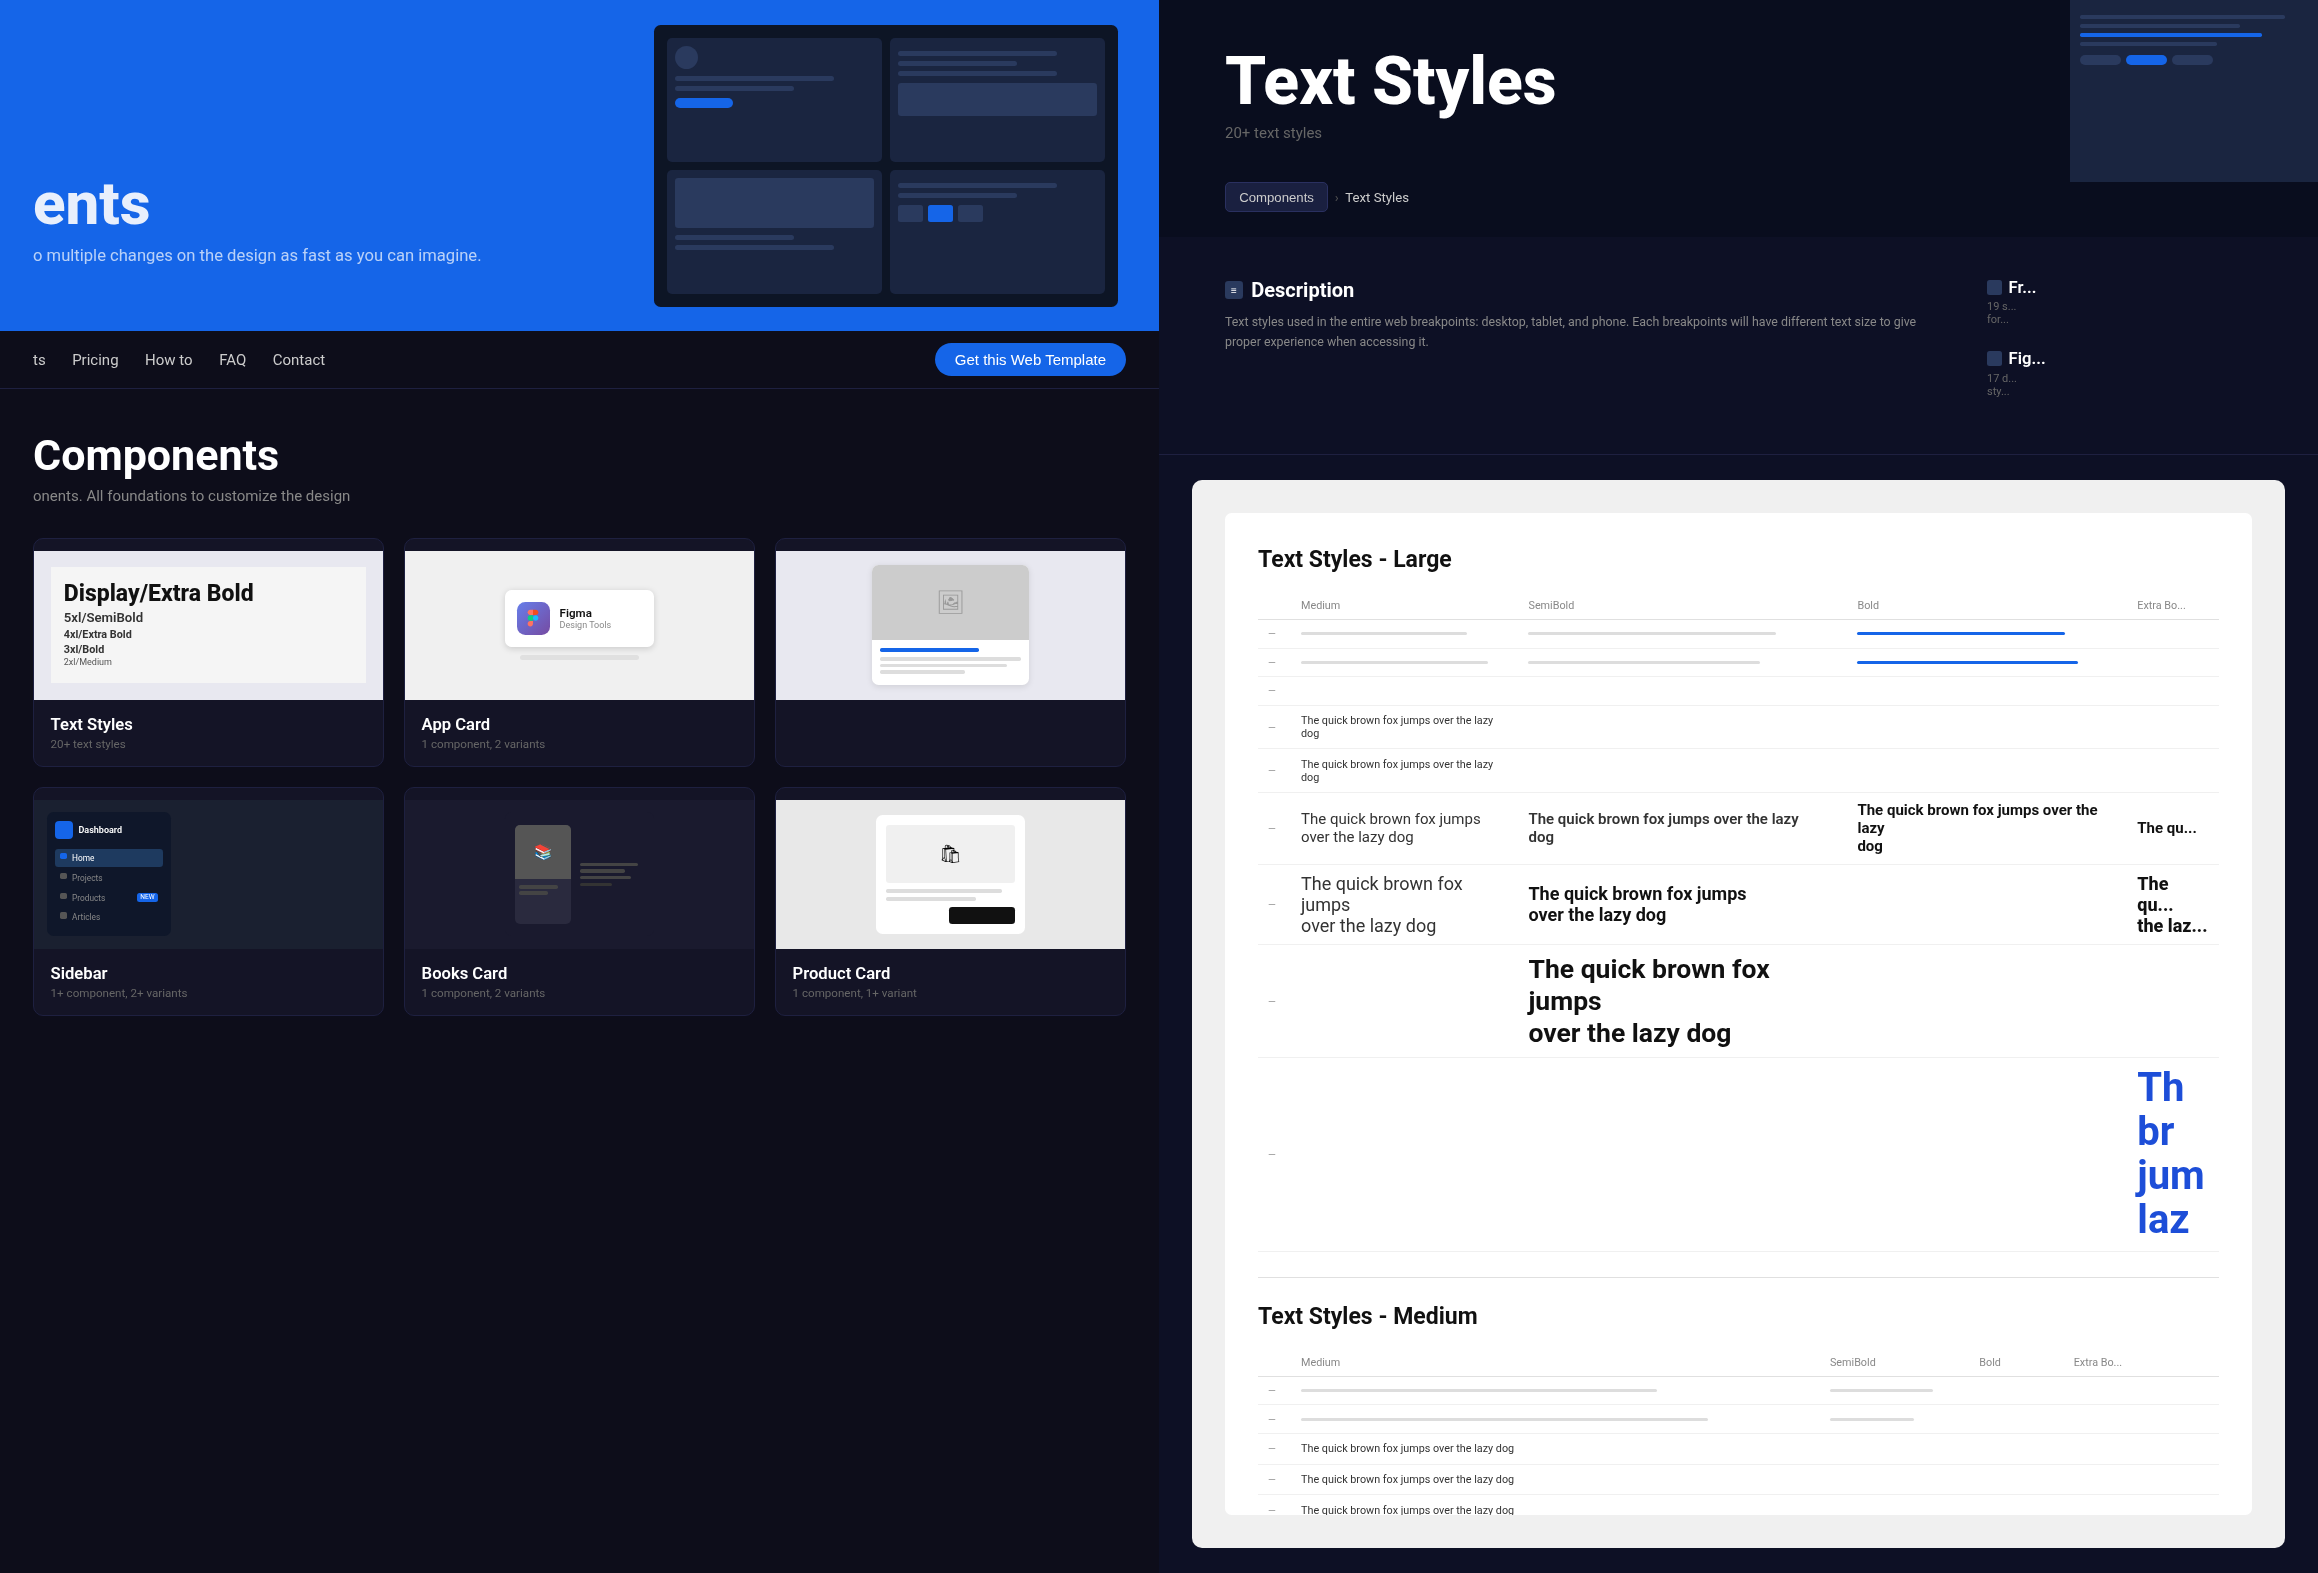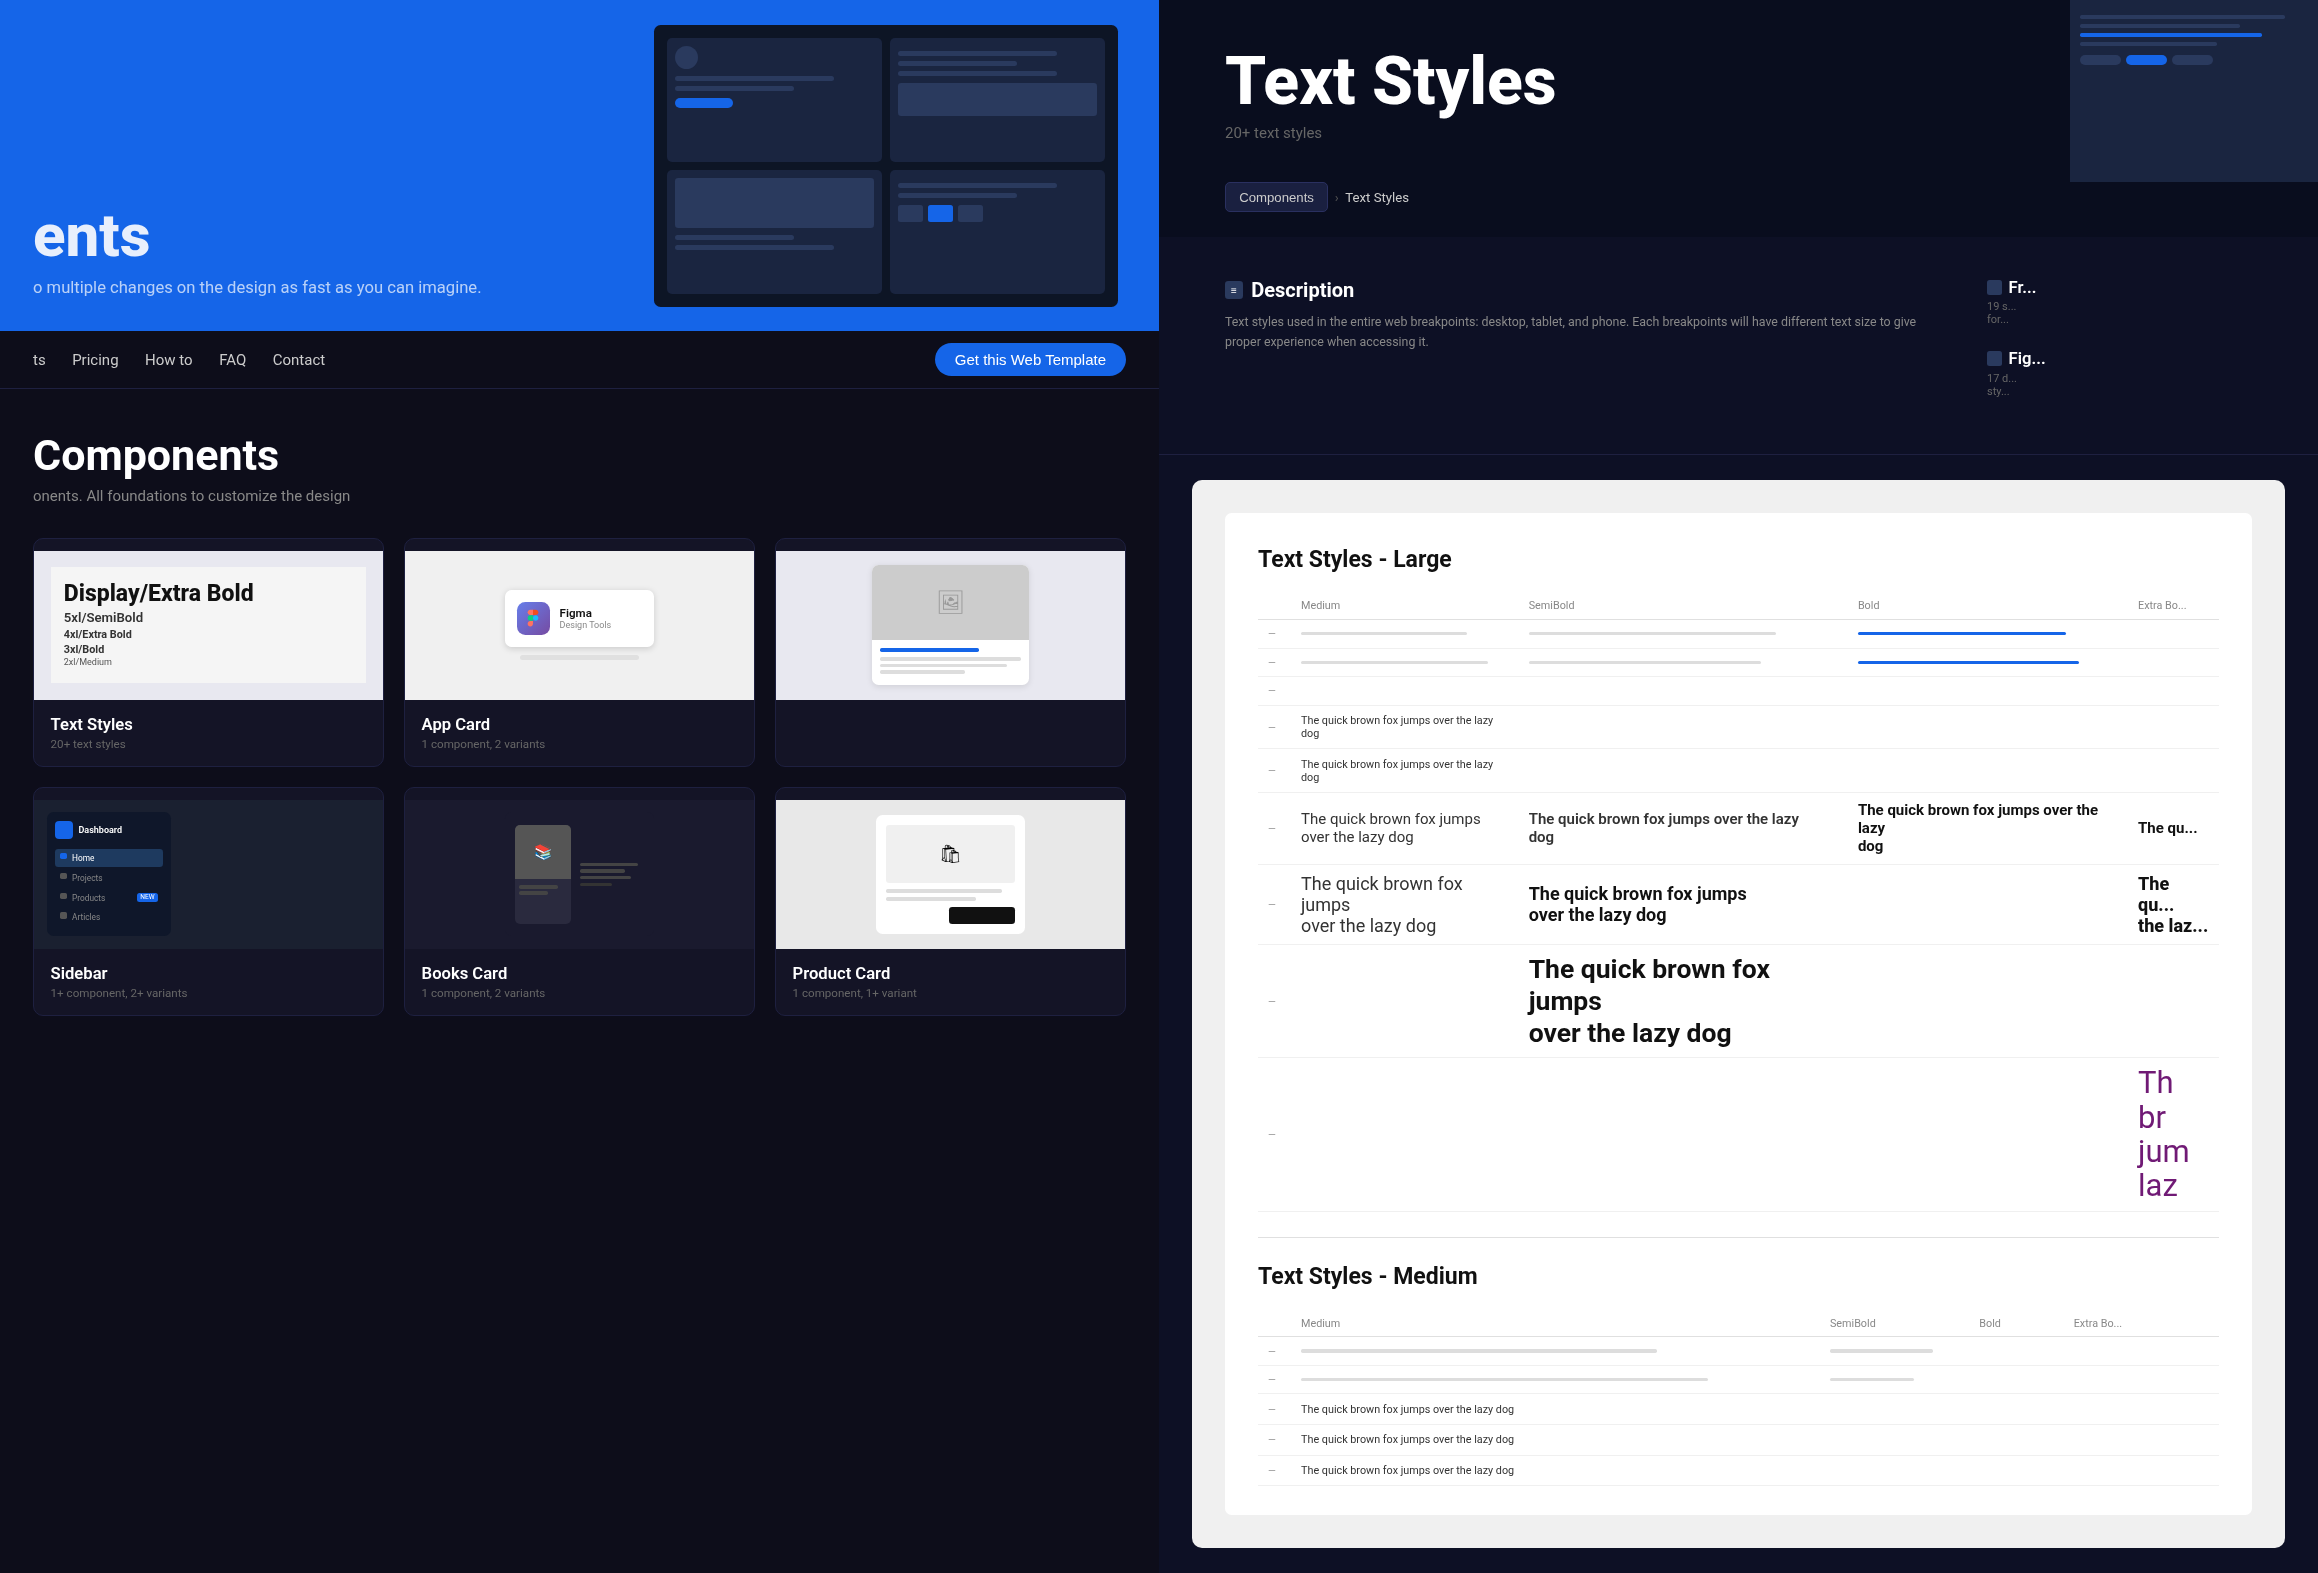--- a/index.html
+++ b/index.html
@@ -69,21 +69,21 @@
     }
     .mockup-btn {
       width: 58px; height: 10px;
       background: #1565e8;
       border-radius: 5px;
       margin-top: 6.6px;
     }
     .hero-text-overlay {
       position: absolute;
       left: 33px;
-      bottom: 34px;
+      bottom: 66px;
       color: white;
     }
     .hero-text-overlay h1 {
       font-size: 60px;
       font-weight: 800;
       color: white;
       opacity: 0.9;
     }
     .hero-sub {
       font-size: 16.6px;
@@ -522,21 +522,21 @@
     }
     .ts-row-label {
       font-size: 10px;
       color: #999;
       width: 33px;
     }
     .ts-sample-med { font-size: 10.8px; color: #333; }
     .ts-sample-xl-med { font-size: 18px; color: #333; }
     .ts-sample-xl-bold { font-size: 18px; color: #111; font-weight: 700; }
     .ts-sample-2xl { font-size: 26.5px; color: #111; font-weight: 700; line-height: 1.2; }
-    .ts-sample-3xl { font-size: 31px; color: #701a75; font-weight: 400; line-height: 1.1; }
+    .ts-sample-3xl { font-size: 40px; color: #1d4ed8; font-weight: 700; line-height: 1.1; }
 
     .ts-divider {
       border: none;
       border-top: 0.8px solid #e0e0e0;
       margin: 25px 0;
     }
   </style>
 </head>
 <body>
 

